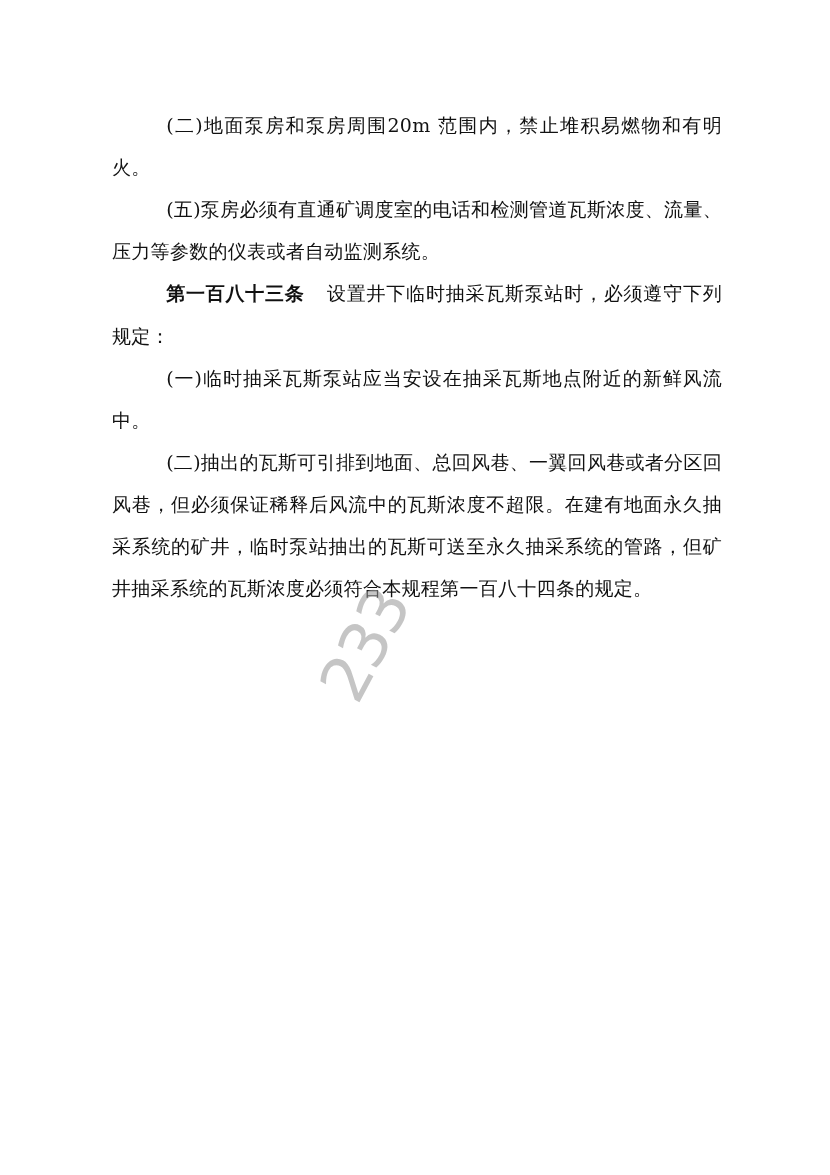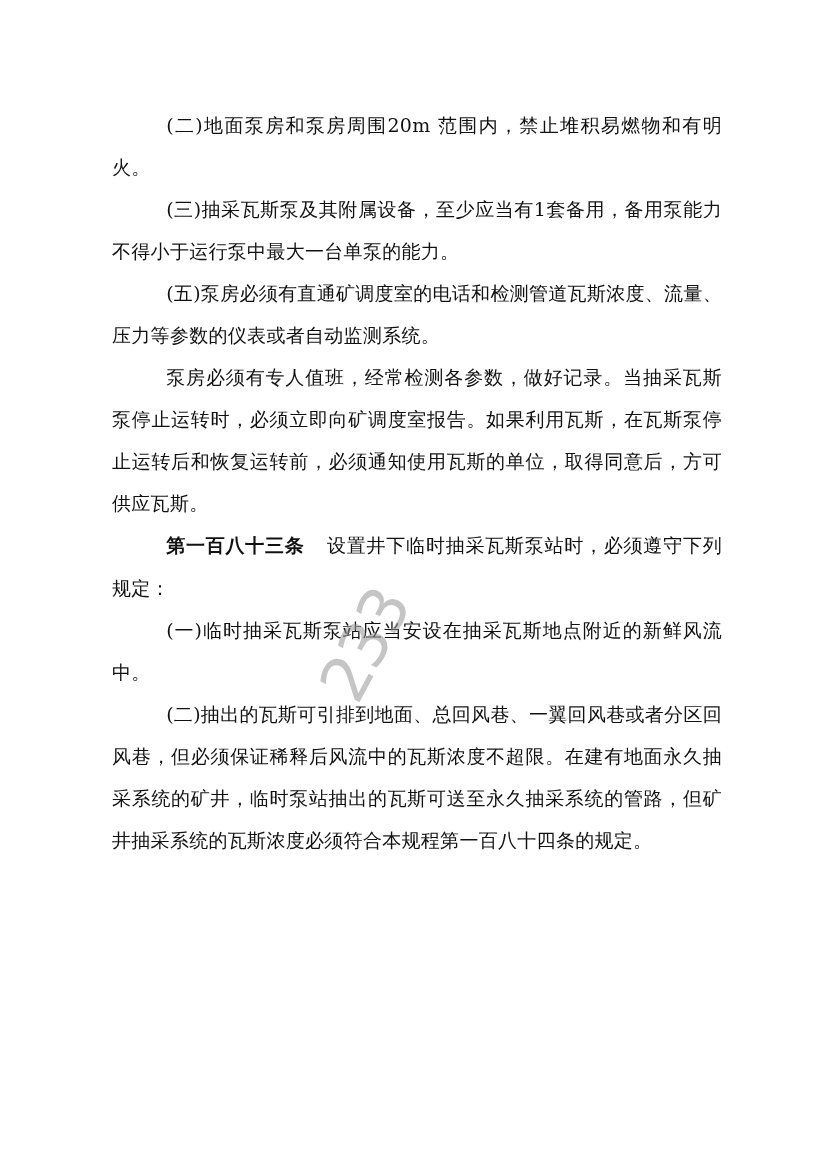--- a/index.html
+++ b/index.html
@@ -63,21 +63,19 @@
     letter-spacing: -2px;
     pointer-events: none;
   }
 </style>
 </head>
 <body>
 
 <div class="page">
   <div class="content">
     <p class="para">(二)地面泵房和泵房周围20m 范围内，禁止堆积易燃物和有明火。</p>
-    <p class="para">(三)抽采瓦斯泵及其附属设备，至少应当有1套备用，备用泵能力不得小于运行泵中最大一台单泵的能力。</p>
     <p class="para">(五)泵房必须有直通矿调度室的电话和检测管道瓦斯浓度、流量、压力等参数的仪表或者自动监测系统。</p>
-    <p class="para">泵房必须有专人值班，经常检测各参数，做好记录。当抽采瓦斯泵停止运转时，必须立即向矿调度室报告。如果利用瓦斯，在瓦斯泵停止运转后和恢复运转前，必须通知使用瓦斯的单位，取得同意后，方可供应瓦斯。</p>
     <p class="para"><span class="bold">第一百八十三条</span><span class="gap"></span><span>设置井下临时抽采瓦斯泵站时，必须遵守下列规定：</span></p>
     <p class="para">(一)临时抽采瓦斯泵站应当安设在抽采瓦斯地点附近的新鲜风流中。</p>
     <p class="para">(二)抽出的瓦斯可引排到地面、总回风巷、一翼回风巷或者分区回风巷，但必须保证稀释后风流中的瓦斯浓度不超限。在建有地面永久抽采系统的矿井，临时泵站抽出的瓦斯可送至永久抽采系统的管路，但矿井抽采系统的瓦斯浓度必须符合本规程第一百八十四条的规定。</p>
   </div>
   <div class="watermark">233</div>
 </div>
 
 </body></html>

